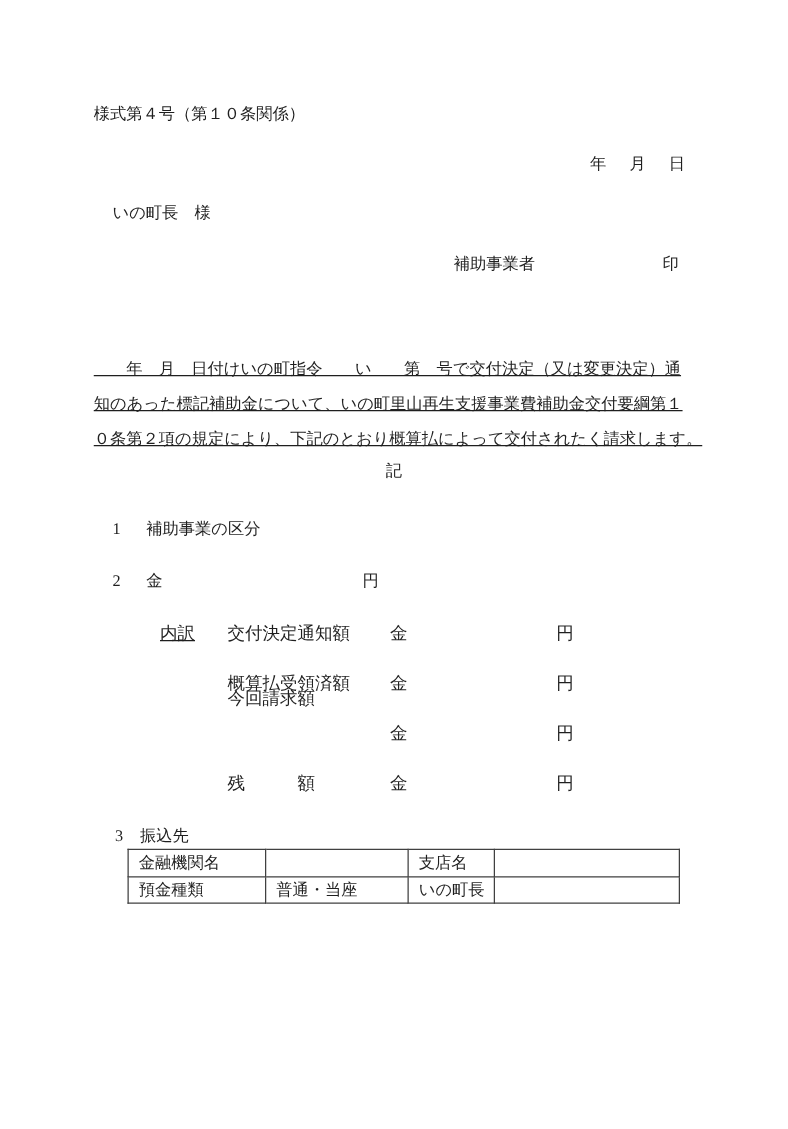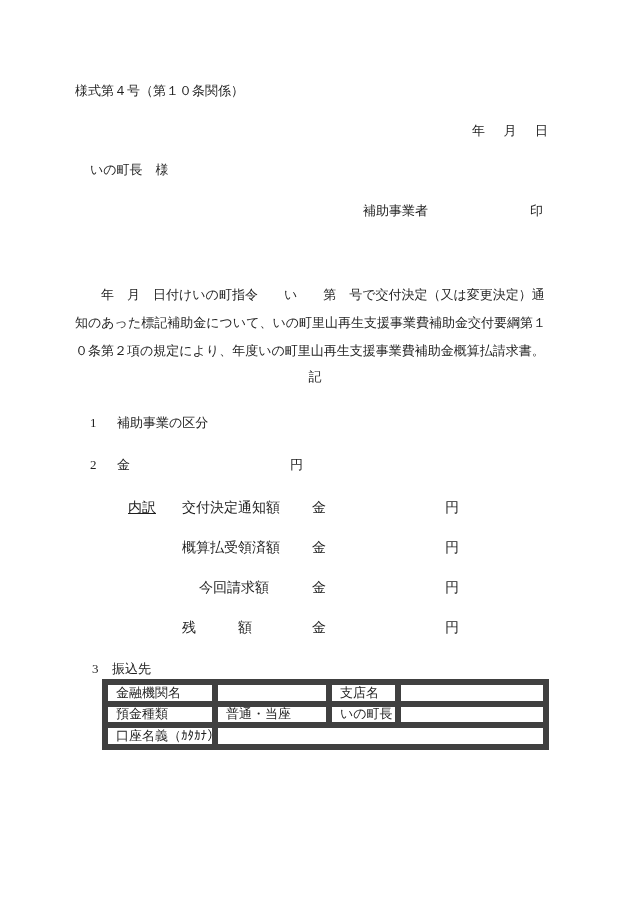--- a/index.html
+++ b/index.html
@@ -17,21 +17,21 @@
   .body-text{line-height:28px;}
   .body-text div{white-space:nowrap;}
   .f14{font-size:14px;}
   .date-row{display:flex;gap:18.5px;}
   table.bank{
     border-collapse:collapse;
     table-layout:fixed;
     font-size:13px;
   }
   table.bank td{
-    border:6px solid #404040;
+    border:1px solid #404040;
     padding:0 0 0 8px;
     vertical-align:middle;
     overflow:hidden;
     white-space:nowrap;
   }
   td.val-center{text-align:left;padding:0;}
 </style>
 </head>
 <body>
 
@@ -44,24 +44,24 @@
     <span>月</span>
     <span>日</span>
   </div>
 
   <div class="abs" style="left:90px;top:163px;">いの町長　様</div>
 
   <div class="abs" style="left:363px;top:204px;">補助事業者</div>
   <div class="abs" style="left:530px;top:204px;">印</div>
 
 
-  <div class="abs body-text" style="left:75px;top:281px;">
+  <div class="abs body-text" style="left:75px;top:281px;text-decoration:underline;">
     <div>　　年　月　日付けいの町指令　　い　　第　号で交付決定（又は変更決定）通</div>
     <div>知のあった標記補助金について、いの町里山再生支援事業費補助金交付要綱第１</div>
-    <div>０条第２項の規定により、年度いの町里山再生支援事業費補助金概算払請求書。</div>
+    <div>０条第２項の規定により、下記のとおり概算払によって交付されたく請求します。</div>
   </div>
 
   <div class="abs center" style="top:370px;">記</div>
 
   <div class="abs" style="left:90px;top:416px;">1</div>
   <div class="abs" style="left:117px;top:416px;">補助事業の区分</div>
 
   <div class="abs" style="left:90px;top:458px;">2</div>
   <div class="abs" style="left:117px;top:458px;">金</div>
   <div class="abs" style="left:290px;top:458px;">円</div>
@@ -69,21 +69,21 @@
   <div class="abs f14" style="left:128px;top:500px;text-decoration:underline;">内訳</div>
 
   <div class="abs f14" style="left:182px;top:500px;">交付決定通知額</div>
   <div class="abs f14" style="left:312px;top:500px;">金</div>
   <div class="abs f14" style="left:445px;top:500px;">円</div>
 
   <div class="abs f14" style="left:182px;top:540px;">概算払受領済額</div>
   <div class="abs f14" style="left:312px;top:540px;">金</div>
   <div class="abs f14" style="left:445px;top:540px;">円</div>
 
-  <div class="abs f14" style="left:182px;top:580px;margin-left:17px;">今回請求額</div>
+  <div class="abs f14" style="left:182px;top:552px;">今回請求額</div>
   <div class="abs f14" style="left:312px;top:580px;">金</div>
   <div class="abs f14" style="left:445px;top:580px;">円</div>
 
   <div class="abs f14" style="left:182px;top:620px;">残　　　額</div>
   <div class="abs f14" style="left:312px;top:620px;">金</div>
   <div class="abs f14" style="left:445px;top:620px;">円</div>
 
   <div class="abs" style="left:92px;top:662px;">3</div>
   <div class="abs" style="left:112px;top:662px;">振込先</div>
 
@@ -100,20 +100,16 @@
       <td></td>
       <td>支店名</td>
       <td></td>
     </tr>
     <tr style="height:21px;">
       <td>預金種類</td>
       <td class="val-center">普通・当座</td>
       <td>いの町長</td>
       <td></td>
     </tr>
-    <tr style="height:22px;">
-      <td>口座名義（ｶﾀｶﾅ）</td>
-      <td colspan="3"></td>
-    </tr>
   </tbody>
     </table>
 
 </div>
 
 </body></html>

